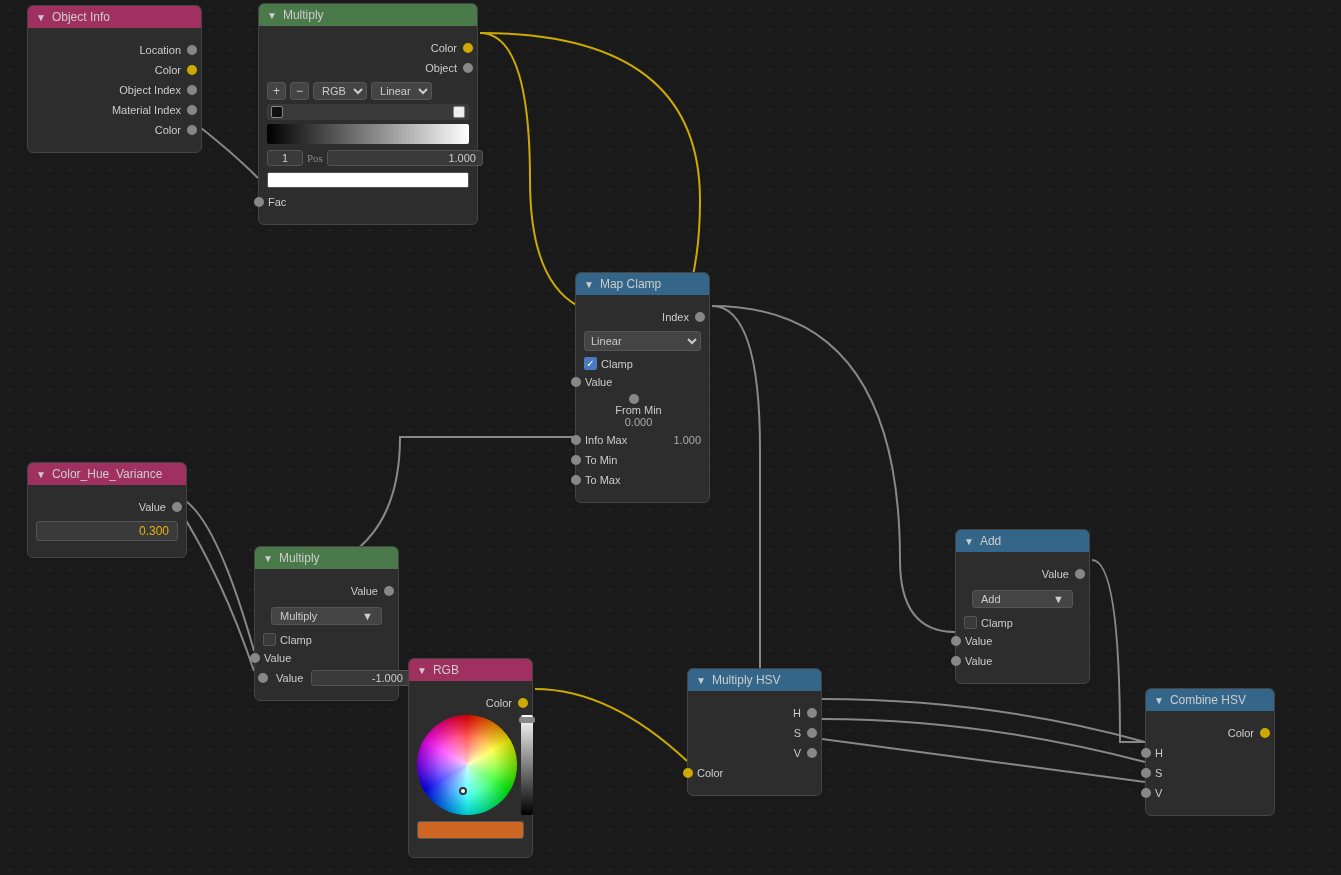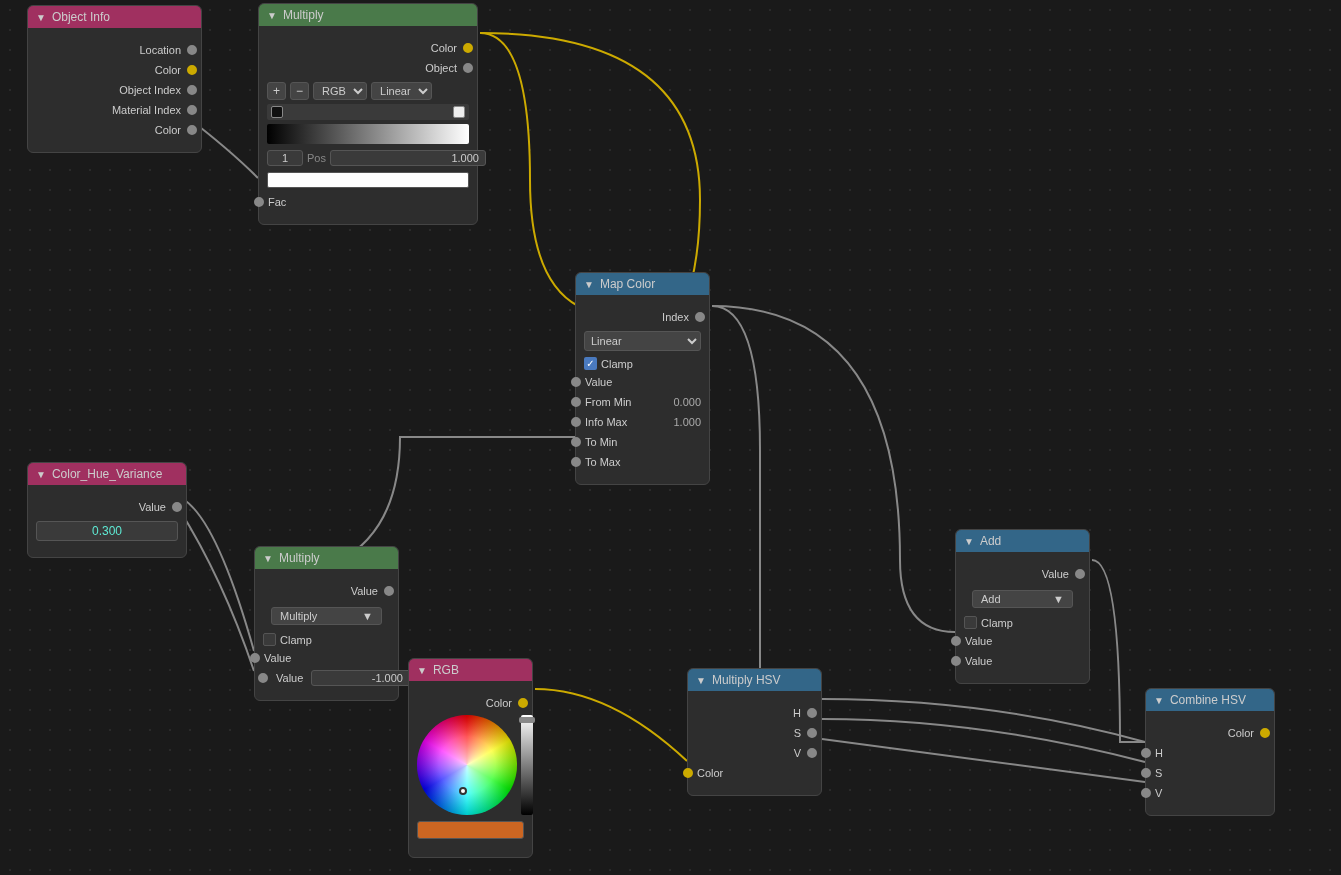--- a/index.html
+++ b/index.html
@@ -202,20 +202,21 @@
       color: #ccc;
       padding: 1px 6px;
       border-radius: 3px;
       font-size: 11px;
       width: 36px;
       text-align: center;
     }
     .colorramp-pos-label {
       font-size: 11px;
       color: #888;
+      font-family: Liberation Serif, serif;
     }
     .colorramp-pos-val {
       background: #3a3a3a;
       border: 1px solid #555;
       color: #ccc;
       padding: 1px 6px;
       border-radius: 3px;
       font-size: 11px;
       flex: 1;
       text-align: right;
@@ -243,25 +244,25 @@
       align-items: center;
       justify-content: center;
       font-size: 10px;
       color: white;
       flex-shrink: 0;
     }
 
     .hue-variance-value {
       background: #3a3a3a;
       border: 1px solid #555;
-      color: #5eead4;
+      color: #eab308;
       padding: 2px 8px;
       border-radius: 3px;
       margin: 4px 8px;
-      text-align: center;
+      text-align: right;
       font-size: 12px;
     }
 
     .multiply-dropdown {
       margin: 4px 8px;
       background: #444;
       border: 1px solid #555;
       border-radius: 3px;
       padding: 2px 8px;
       font-size: 11px;
@@ -440,21 +441,21 @@
     <div class="node-row" style="padding-left:0;">
       <div class="socket gray" style="margin-left:-5px;margin-right:4px;"></div>
       <span class="socket-label">Fac</span>
     </div>
   </div>
 </div>
 
 <div class="node" id="node-maprange">
   <div class="node-header">
     <span class="collapse-icon">▼</span>
-    <span>Map Color</span>
+    <span>Map Clamp</span>
   </div>
   <div class="node-body">
     <div class="node-row socket-right">
       <span class="socket-label-right">Index</span>
       <div class="socket gray" style="margin-left:6px;"></div>
     </div>
     <div style="padding:4px 8px;">
       <select style="width:100%;background:#444;border:1px solid #555;color:#ccc;padding:2px;border-radius:3px;font-size:11px;">
         <option>Linear</option>
       </select>
@@ -462,21 +463,21 @@
     <div class="clamp-row">
       <div class="checkbox">✓</div>
       <span class="socket-label">Clamp</span>
     </div>
 
     <div class="node-row" style="padding-left:0;">
       <div class="socket gray" style="margin-left:-5px;margin-right:4px;"></div>
       <span class="socket-label">Value</span>
     </div>
 
-    <div class="node-row" style="padding-left:0;">
+    <div class="node-row" style="padding-left:0;flex-direction:column;">
       <div class="socket gray" style="margin-left:-5px;margin-right:4px;"></div>
       <span class="socket-label" style="flex:1;">From Min</span>
       <span style="font-size:11px;color:#aaa;">0.000</span>
     </div>
 
     <div class="node-row" style="padding-left:0;">
       <div class="socket gray" style="margin-left:-5px;margin-right:4px;"></div>
       <span class="socket-label" style="flex:1;">Info Max</span>
       <span style="font-size:11px;color:#aaa;">1.000</span>
     </div>

